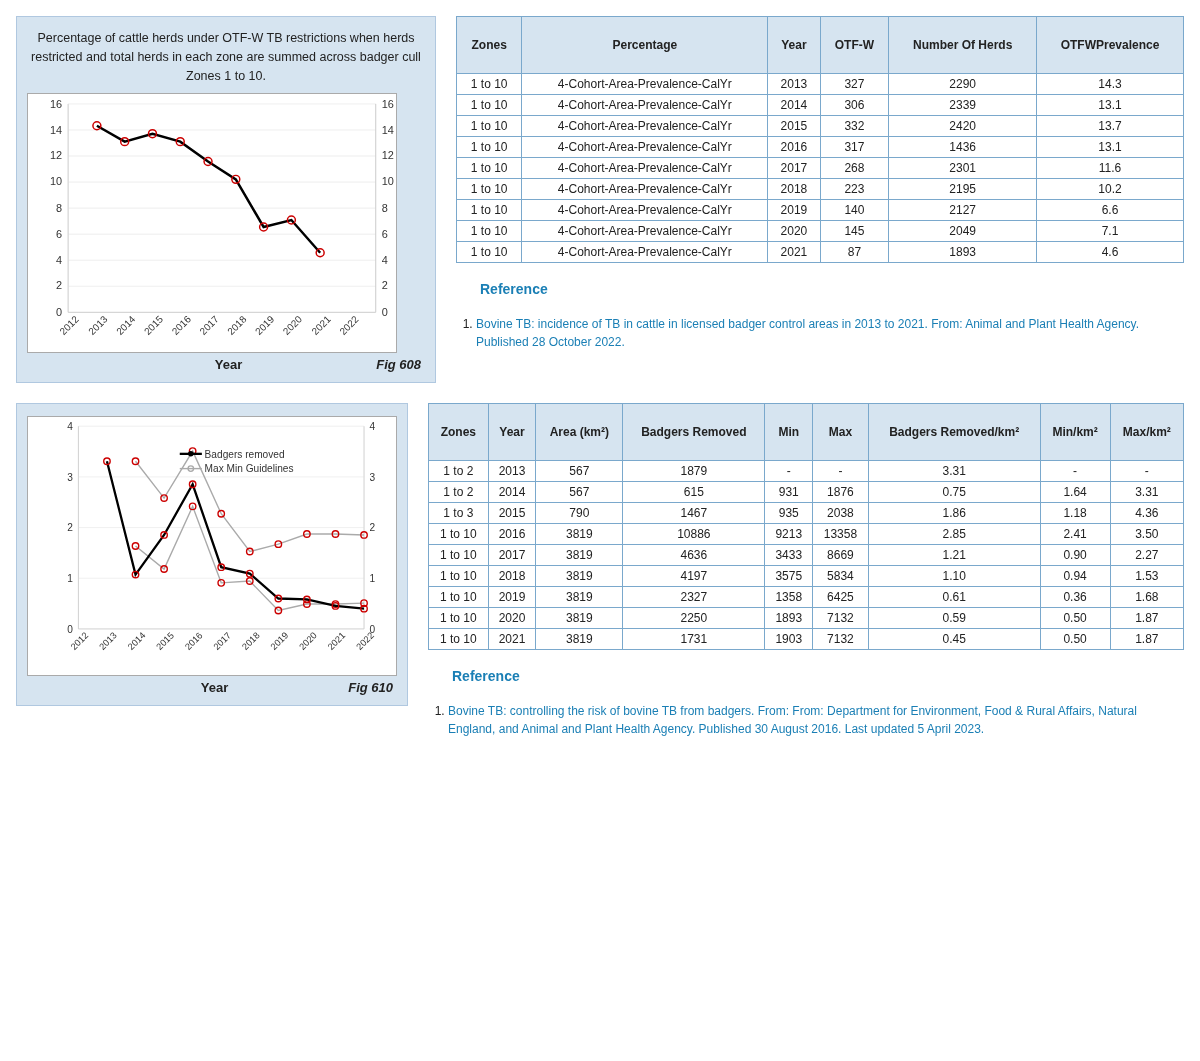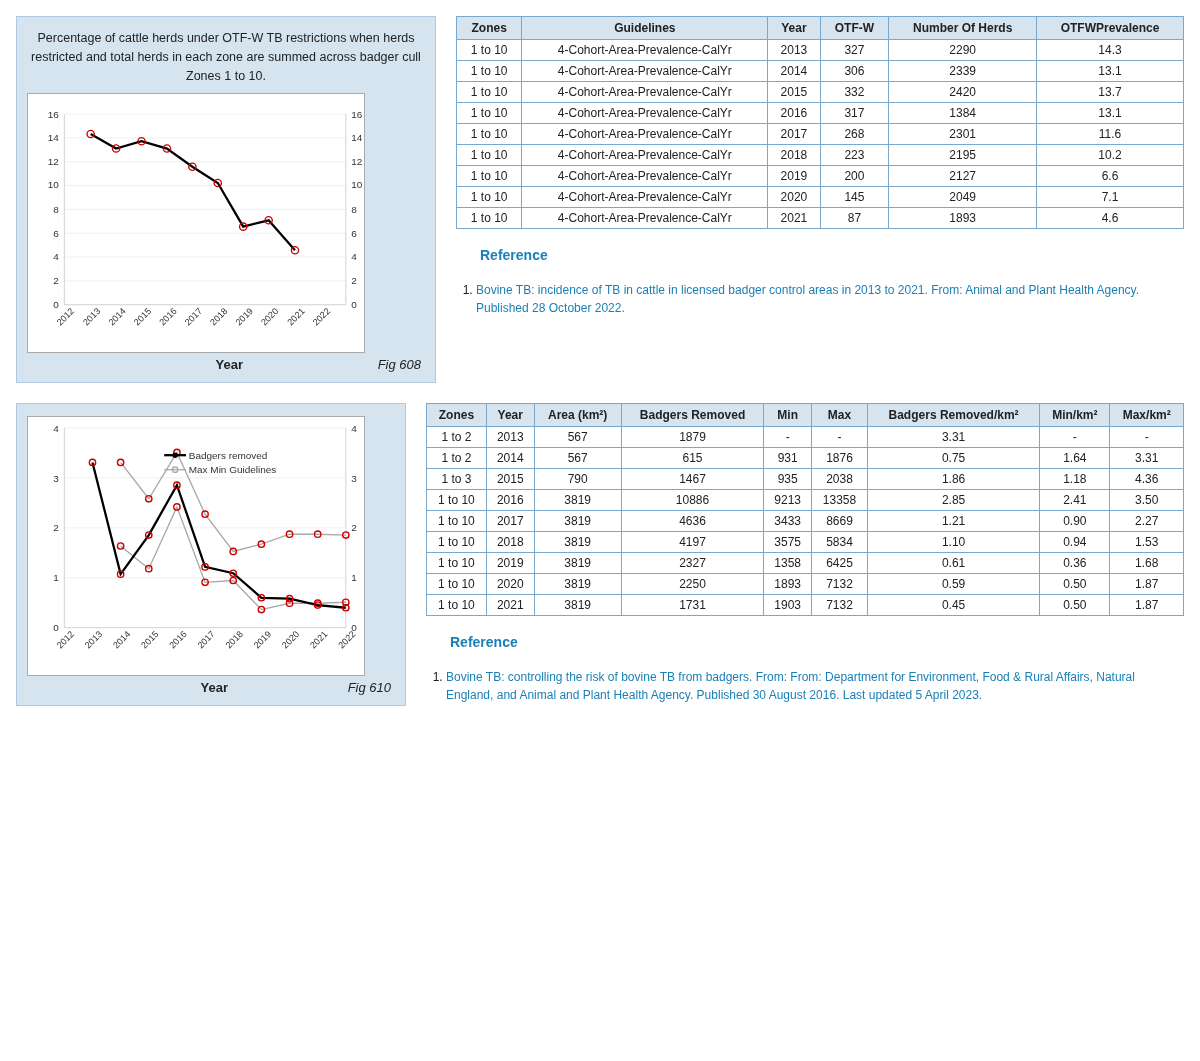--- a/index.html
+++ b/index.html
@@ -33,61 +33,61 @@
       flex-shrink: 0;
     }
     .chart-title {
       font-size: 12.5px;
       text-align: center;
       margin-bottom: 8px;
       line-height: 1.5;
     }
     .chart-area {
       position: relative;
-      width: 338px;
+      width: 370px;
       height: 260px;
       background: #fff;
       border: 1px solid #aaa;
     }
     .chart-footer {
       display: flex;
       justify-content: space-between;
       align-items: center;
       margin-top: 4px;
       padding: 0 4px;
     }
     .chart-xlabel {
       font-size: 13px;
       font-weight: bold;
       text-align: center;
       flex: 1;
     }
     .chart-fig {
       font-size: 13px;
-      font-weight: normal;
+      font-weight: bold;
       font-style: italic;
       white-space: nowrap;
     }
     
     .right-panel {
       flex: 1;
       display: flex;
       flex-direction: column;
       gap: 14px;
     }
     
     table {
       border-collapse: collapse;
       font-size: 12px;
       width: 100%;
     }
     th {
       background: #d6e4f0;
       border: 1px solid #7aa8cc;
-      padding: 4px 6px;
+      padding: 21px 6px;
       text-align: center;
       font-weight: bold;
     }
     td {
       border: 1px solid #7aa8cc;
       padding: 3px 6px;
       text-align: center;
     }
     .reference-section {
       margin-top: 4px;
@@ -214,21 +214,21 @@
         <div class="chart-xlabel">Year</div>
         <div class="chart-fig">Fig 608</div>
       </div>
     </div>
 
     <div class="right-panel">
       <table>
         <thead>
           <tr>
             <th>Zones</th>
-            <th>Guidelines</th>
+            <th>Percentage</th>
             <th>Year</th>
             <th>OTF-W</th>
             <th>Number Of Herds</th>
             <th>OTFWPrevalence</th>
           </tr>
         </thead>
         <tbody id="table1-body">
         <tr>
               <td>1 to 10</td>
               <td>4-Cohort-Area-Prevalence-CalYr</td>
@@ -251,21 +251,21 @@
               <td>2015</td>
               <td>332</td>
               <td>2420</td>
               <td>13.7</td>
             </tr>
             <tr>
               <td>1 to 10</td>
               <td>4-Cohort-Area-Prevalence-CalYr</td>
               <td>2016</td>
               <td>317</td>
-              <td>1384</td>
+              <td>1436</td>
               <td>13.1</td>
             </tr>
             <tr>
               <td>1 to 10</td>
               <td>4-Cohort-Area-Prevalence-CalYr</td>
               <td>2017</td>
               <td>268</td>
               <td>2301</td>
               <td>11.6</td>
             </tr>
@@ -274,21 +274,21 @@
               <td>4-Cohort-Area-Prevalence-CalYr</td>
               <td>2018</td>
               <td>223</td>
               <td>2195</td>
               <td>10.2</td>
             </tr>
             <tr>
               <td>1 to 10</td>
               <td>4-Cohort-Area-Prevalence-CalYr</td>
               <td>2019</td>
-              <td>200</td>
+              <td>140</td>
               <td>2127</td>
               <td>6.6</td>
             </tr>
             <tr>
               <td>1 to 10</td>
               <td>4-Cohort-Area-Prevalence-CalYr</td>
               <td>2020</td>
               <td>145</td>
               <td>2049</td>
               <td>7.1</td>

